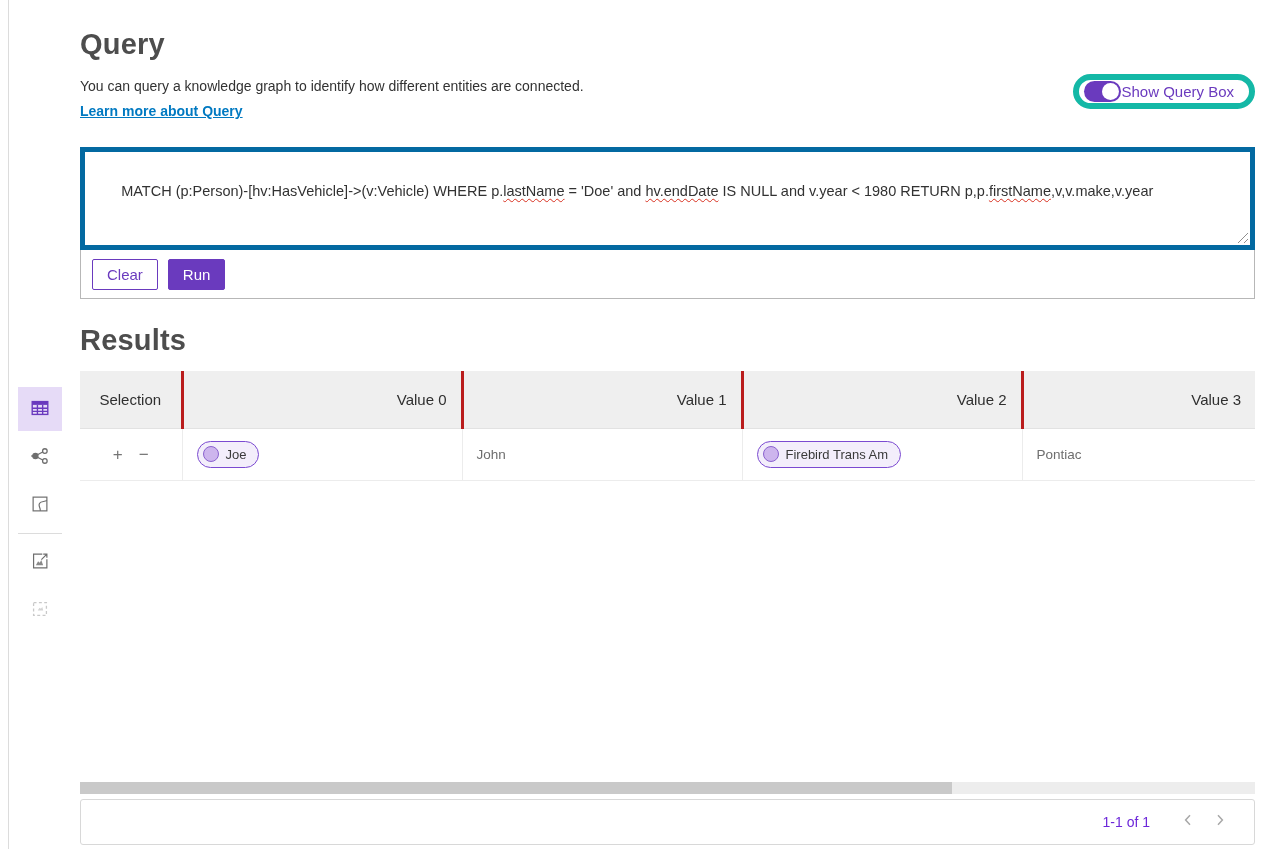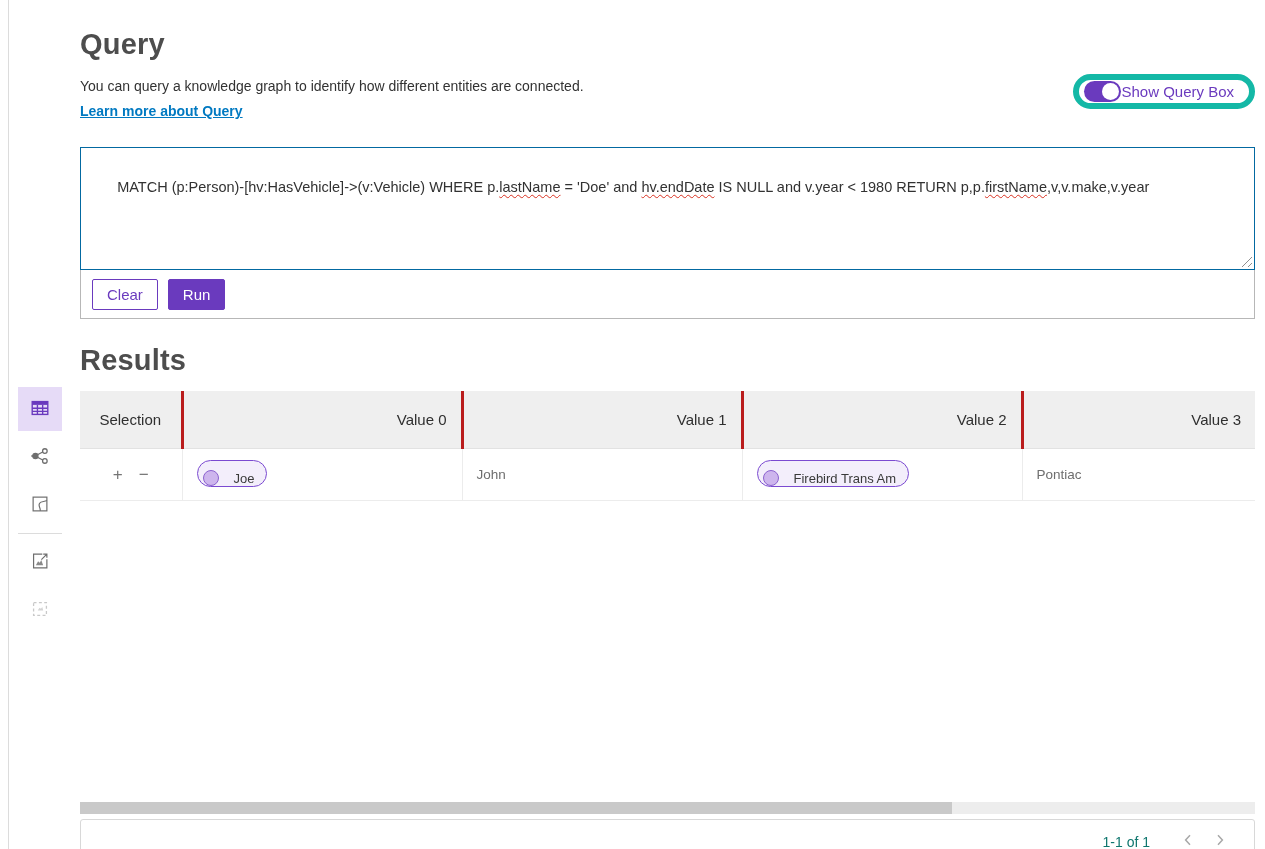--- a/index.html
+++ b/index.html
@@ -49,22 +49,22 @@
   .switch {
     width:37px; height:21px; border-radius:11px; background:#6a3abe; position:relative; display:inline-block;
   }
   .switch .knob {
     position:absolute; right:2px; top:2px; width:17px; height:17px; border-radius:50%; background:#fff;
   }
 
   
   .query-panel { margin-top:27px; border:1px solid #b7b7b7; }
   .query-input {
-    position:relative; margin:-1px -1px 0; border:1px solid #0369a1; background:#fff;
-    height:123px; padding:10px 12px; font-size:14.5px; line-height:1.35; color:#323232;
+    position:relative; margin:-1px -1px 0; border:5px solid #0369a1; background:#fff;
+    height:103px; padding:10px 12px; font-size:14.5px; line-height:1.35; color:#323232;
     white-space:pre-wrap; overflow:hidden; cursor:text;
   }
   .misspelled {
     text-decoration-line:underline; text-decoration-style:wavy;
     text-decoration-color:#d83020; text-decoration-thickness:1px; text-underline-offset:2px;
   }
   .resize-handle {
     position:absolute; right:2px; bottom:2px; width:13px; height:13px;
     background:repeating-linear-gradient(135deg, transparent 0 3px, #8f8f8f 3px 4px);
     clip-path:polygon(100% 0, 100% 100%, 0 100%);
@@ -90,36 +90,36 @@
     height:52px; font-size:13.5px; color:#6e6e6e; padding:0 14px;
     border-left:1px solid #ececec; border-bottom:1px solid #ececec; background:#fff;
   }
   td:first-child { border-left:none; padding:0; }
   .sel-controls { display:flex; align-items:center; justify-content:center; gap:10px; }
   .sel-btn {
     border:none; background:transparent; color:#757575; font-size:17px; line-height:1;
     cursor:pointer; padding:2px 3px; font-family:"Liberation Sans", sans-serif;
   }
   .entity-pill {
-    display:inline-flex; align-items:flex-end; gap:15px; height:27px; padding:0 12px 0 5px;
+    display:inline-flex; align-items:center; gap:7px; height:27px; padding:0 12px 0 5px;
     border:1px solid #7b4ad1; border-radius:14px; background:#f3eefb; cursor:pointer;
   }
   .entity-pill .dot { width:16px; height:16px; border-radius:50%; background:#cdb5ed; border:1px solid #8b62cf; }
   .entity-pill .pill-label { font-size:13px; color:#3a3a3a; font-family:"Liberation Sans", sans-serif; }
 
   .empty-space { height:301px; background:#fff; }
 
   .hscrollbar { height:12px; background:#ededed; position:relative; cursor:pointer; }
   .hscrollbar .thumb { position:absolute; left:0; top:0; height:100%; width:872px; background:#c9c9c9; }
 
   .pagination-bar {
     margin-top:5px; height:46px; border:1px solid #d8d8d8; border-radius:3px;
     display:flex; align-items:center; justify-content:flex-end; padding-right:18px; background:#fff;
   }
-  .page-range { font-size:14px; color:#0f766e; margin-right:22px; }
+  .page-range { font-size:14px; color:#6d28d9; margin-right:22px; }
   .chev-btn { border:none; background:transparent; width:32px; height:32px; display:flex; align-items:center; justify-content:center; cursor:pointer; }
 </style>
 </head>
 <body>
 
 <div class="left-line"></div>
 
 <nav class="view-rail">
   <button class="rail-btn selected">
     <span>

